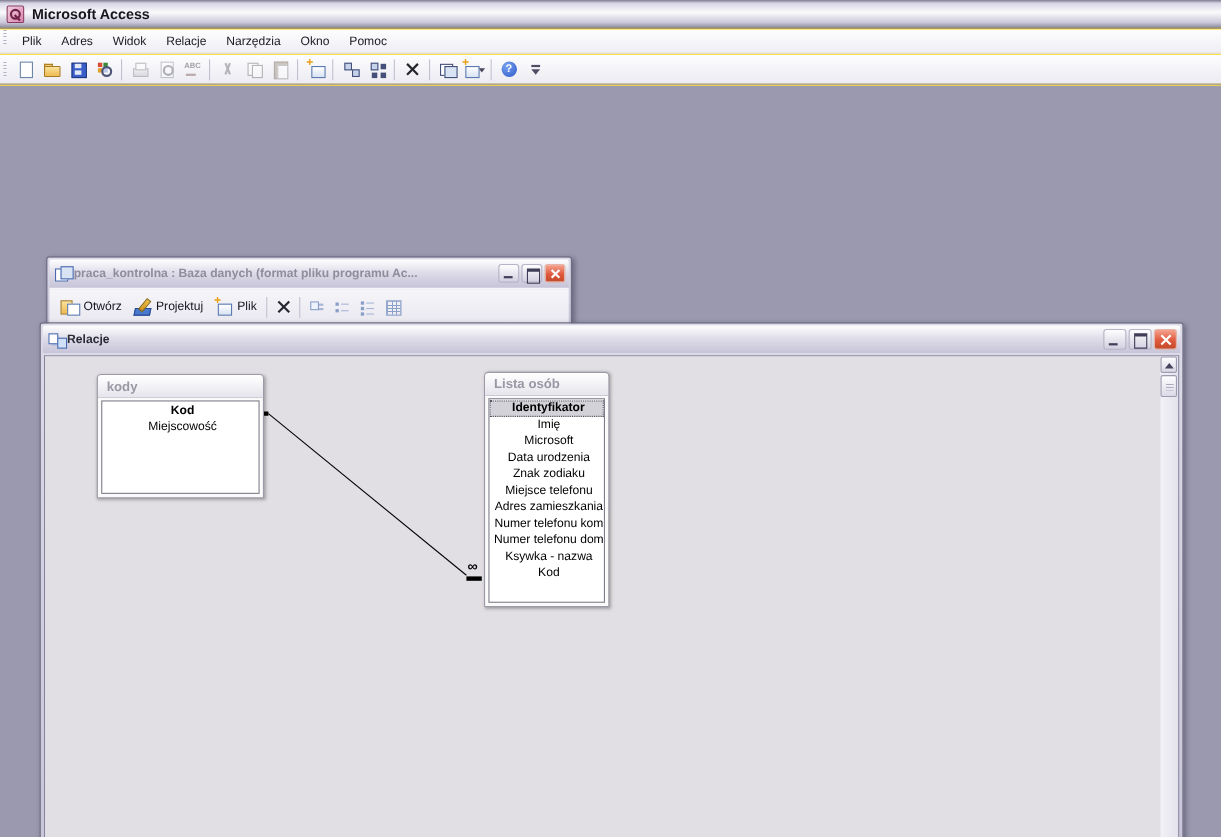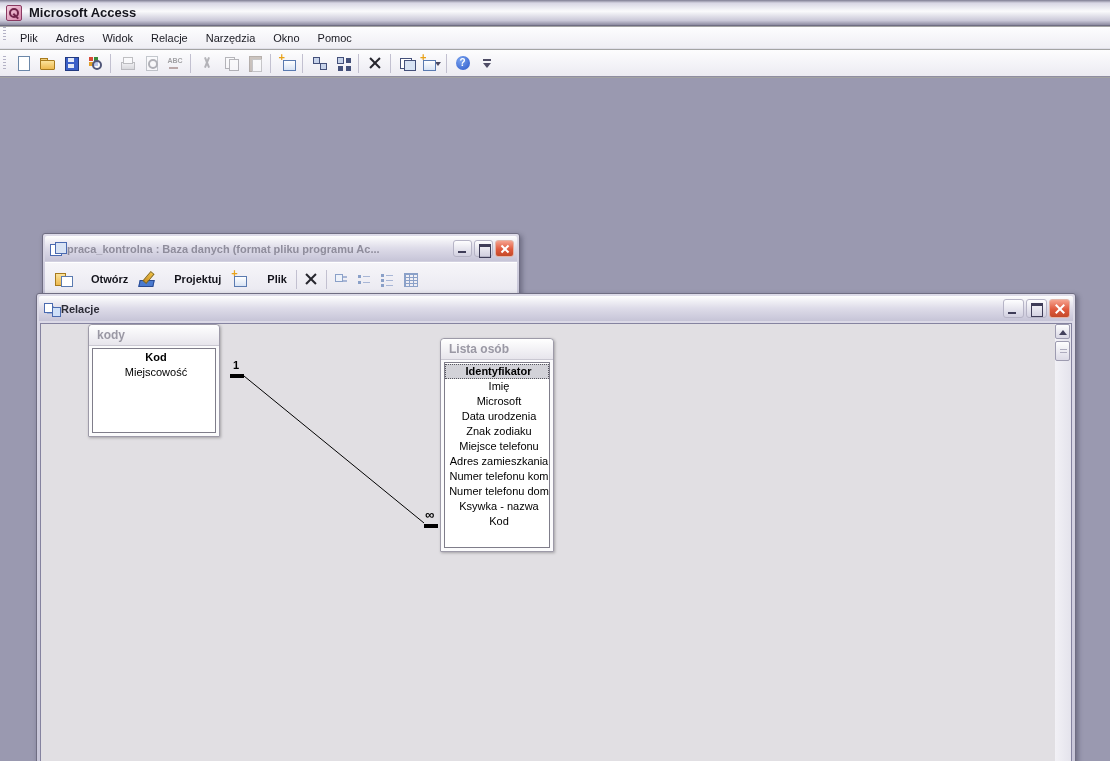--- a/index.html
+++ b/index.html
@@ -1,18 +1,18 @@
 <!DOCTYPE html>
 <html><head>
 <meta charset="utf-8">
 <style>
   * { box-sizing: border-box; margin: 0; padding: 0; }
   html,body { width:1110px; height:761px; }
   body { font-family:"Liberation Sans", sans-serif; }
-  .screen { position:relative; width:1110px; height:761px; overflow:hidden; background:#a3a3a3; }
+  .screen { position:relative; width:1110px; height:761px; overflow:hidden; background:#fde047; }
 
   
   .app-titlebar { position:absolute; left:0; top:0; width:1110px; height:26px;
     background:linear-gradient(180deg,#7e7c92 0%,#d8d6e4 12%,#fafafc 45%,#cac8d8 82%,#8d8ba0 100%);
     display:flex; align-items:center; padding-left:6px; border-bottom:1px solid #6f6d82; }
   .app-icon { width:16px; height:16px; position:relative; margin-right:7px;
     background:linear-gradient(135deg,#f3cddd,#d887ad); border:1px solid #8a3a62; border-radius:2px; }
   .app-icon::before { content:""; position:absolute; left:2px; top:2px; width:6px; height:6px;
     border:2px solid #70234a; border-radius:50%; }
   .app-icon::after { content:""; position:absolute; left:7px; top:7px; width:7px; height:2px;
@@ -163,22 +163,22 @@
   .dbwin-icon::before { content:""; position:absolute; left:0; top:3px; width:10px; height:10px;
     background:#fff; border:1px solid #4a6ab0; }
   .dbwin-icon::after { content:""; position:absolute; left:5px; top:1px; width:10px; height:10px;
     background:#d8e3f4; border:1px solid #4a6ab0; }
 
   
   .db-window { left:42px; top:155px; width:478px; height:64px; z-index:1; }
   .db-toolbar { position:absolute; left:2px; right:2px; top:28px; height:33px;
     background:linear-gradient(180deg,#f6f5f9,#e9e8f0); border-top:1px solid #fff;
     display:flex; align-items:center; padding:0 6px; }
-  .db-btn { display:flex; align-items:center; gap:20px; font-size:11px; color:#14141c;
-    padding:2px 5px 2px 3px; border:1px solid transparent; border-radius:2px;font-weight:bold; }
+  .db-btn { display:flex; align-items:center; gap:5px; font-size:11px; color:#14141c;
+    padding:2px 5px 2px 3px; border:1px solid transparent; border-radius:2px; }
 
   
   .rel-window { left:36px; top:215px; width:1040px; height:527px; z-index:2; }
   .rel-client { position:absolute; left:3px; right:3px; top:29px; bottom:3px;
     border:1px solid #8583a0; background:#e1dfe3; }
   .rel-canvas { position:absolute; left:0; top:0; right:16px; bottom:16px; background:#e1dfe3; overflow:hidden; }
   .rel-svg { position:absolute; left:0; top:0; width:100%; height:100%; }
   .rel-endlabel { position:absolute; font-size:11px; font-weight:bold; color:#000; }
 
   
@@ -353,21 +353,21 @@
 
         <div class="rel-canvas">
           <svg class="rel-svg">
             <line x1="189" y1="52" x2="203" y2="52" stroke="#000" stroke-width="4"></line>
             <line x1="203" y1="52" x2="383" y2="199" stroke="#000" stroke-width="1"></line>
             <line x1="383" y1="202" x2="397" y2="202" stroke="#000" stroke-width="4"></line>
           </svg>
           <span class="rel-endlabel" style="left:192px;top:35px;">1</span>
           <span class="rel-endlabel" style="left:384px;top:183px;font-size:13px;">∞</span>
 
-        <div class="tbox" style="left: 47px; top: 0; width: 132px; height: 113px;">
+        <div class="tbox" style="left: 47px; top: 16px; width: 152px; height: 113px;">
               <div class="thead">kody</div>
               <div class="tlist">
                 <div class="frow pk">Kod</div>
                 <div class="frow">Miejscowość</div>
               </div>
             </div>
             <div class="tbox" style="left: 399px; top: 14px; width: 114px; height: 214px;">
               <div class="thead">Lista osób</div>
               <div class="tlist">
                 <div class="frow pk sel">Identyfikator</div>

